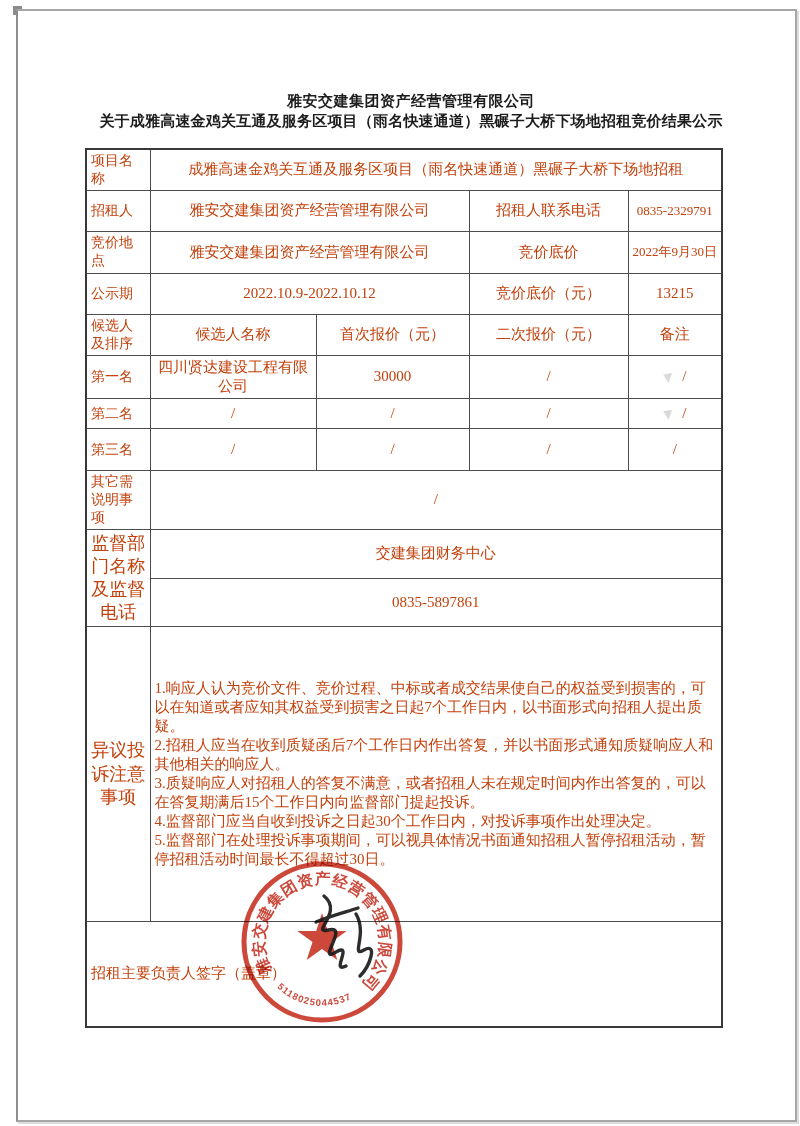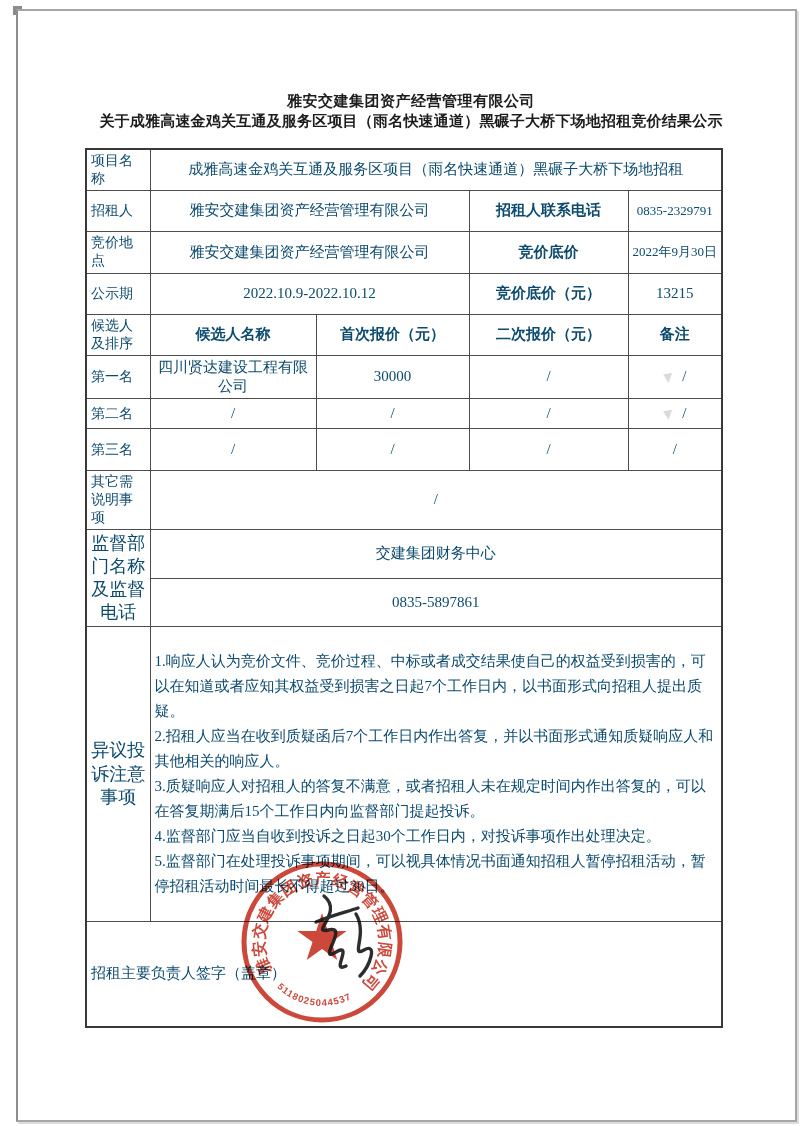--- a/index.html
+++ b/index.html
@@ -14,35 +14,35 @@
     box-shadow:2px 2px 0 rgba(120,120,120,.25);
   }
   .corner-notch{position:absolute;left:13px;top:6px;width:9px;height:9px;background:#8b8b8b;}
   .doc-title1{position:absolute;left:0;top:92px;width:100%;text-align:center;
     font-size:15px;font-weight:bold;color:#1d1d1d;letter-spacing:.5px;}
   .doc-title2{position:absolute;left:0;top:112px;width:100%;text-align:center;
     font-size:15px;font-weight:bold;color:#1d1d1d;letter-spacing:.2px;}
   table.main{
     position:absolute;left:85px;top:148px;width:636px;
     border-collapse:collapse;table-layout:fixed;
-    font-size:15px;color:#0c4a6e;
+    font-size:15px;color:#c2410c;
   }
   table.main td{
     border:1px solid #4d4d4d;padding:2px 4px;vertical-align:middle;
     overflow:hidden;line-height:1.28;
   }
   table.main{border:2px solid #383838;}
   td.lab{font-size:14px;text-align:left;padding-left:3px;padding-right:2px;line-height:1.3;}
   td.lab-c{font-size:18px;text-align:center;padding:2px 3px;line-height:1.35;}
   td.val-l{text-align:center;padding-left:6px;}
   td.cen{text-align:center;}
   td.small{font-size:13px;text-align:center;white-space:nowrap;padding:2px 1px;margin-top:24px;}
-  td.hdr{text-align:center;font-size:15px;font-weight:bold;}
+  td.hdr{text-align:center;font-size:15px;}
   td.notes{vertical-align:middle;padding:6px 6px 6px 7px;}
-  td.notes p{margin:0;font-size:15px;line-height:25px;text-align:left;}
+  td.notes p{margin:0;font-size:15px;line-height:19px;text-align:left;}
   td.sign{font-size:15px;padding-left:4px;vertical-align:middle;}
   .slash{font-style:normal;}
   .smudge{
     display:inline-block;width:9px;height:10px;margin-right:10px;vertical-align:middle;
     background:#cdcdcd;opacity:.75;
     clip-path:polygon(0 15%, 100% 0, 60% 100%);
   }
   
   .stamp{position:absolute;left:222px;top:842px;width:200px;height:200px;
     mix-blend-mode:multiply;pointer-events:none;}

